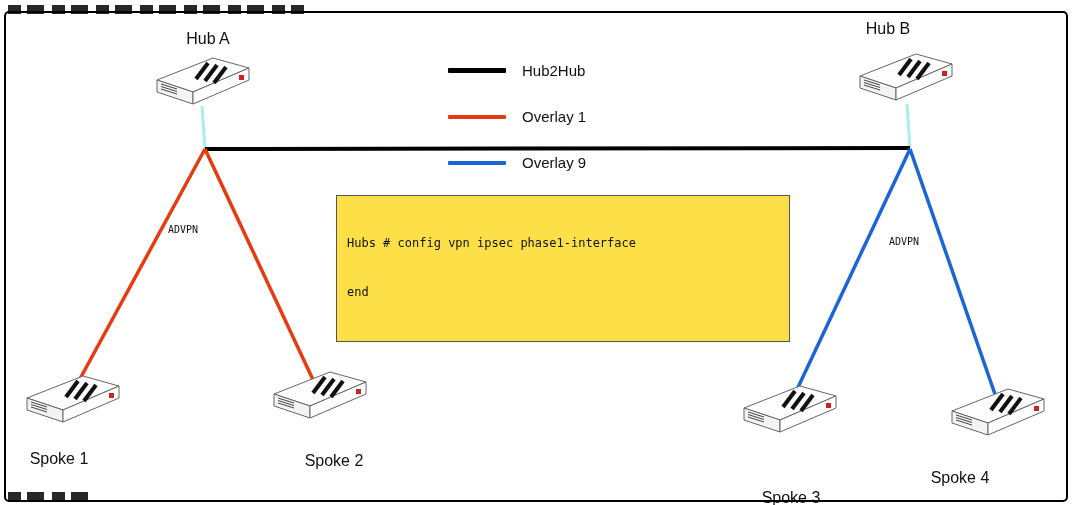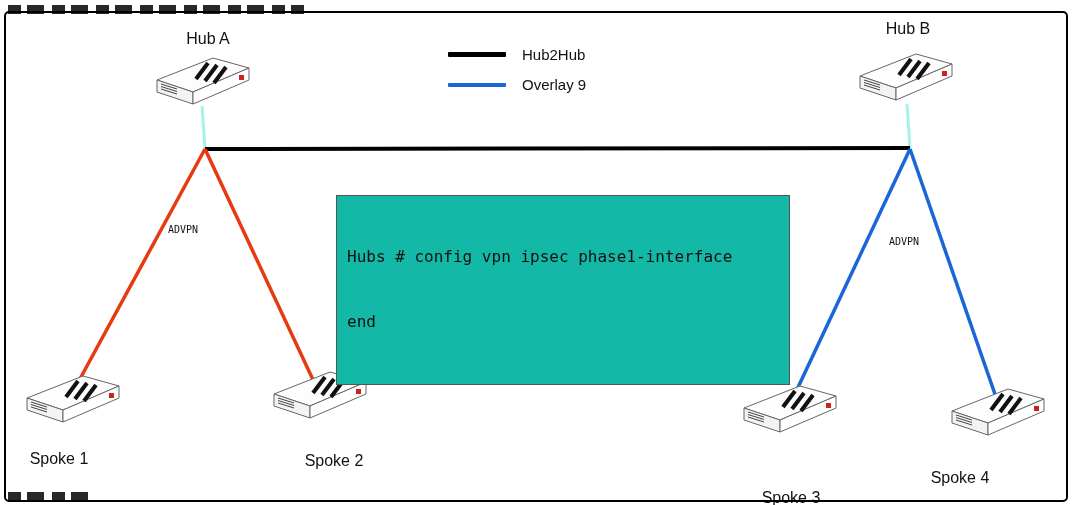--- a/index.html
+++ b/index.html
@@ -50,42 +50,43 @@
     left: 448px;
     top: 46px;
     display: flex;
     flex-direction: column;
     gap: 13px;
   }
   .legend-row {
     display: flex;
     align-items: center;
     gap: 16px;
+    margin-top: 16px;
   }
   .legend-swatch {
     width: 58px;
     border-radius: 1px;
   }
   .legend-swatch.thick { height: 5px; }
   .legend-swatch.thin  { height: 4px; }
   .legend-label {
     font-size: 15px;
     color: #111111;
     white-space: nowrap;
   }
   #code-box {
     position: absolute;
     left: 336px;
     top: 195px;
     width: 432px;
-    background: #14b8a6;
+    background: #fde047;
     border: 1px solid #555555;
     padding: 7px 10px 8px 10px;
     font-family: "DejaVu Sans Mono", monospace;
-    font-size: 16px;
+    font-size: 12px;
     line-height: 1.35;
     color: #111111;
     white-space: pre;
   }
   .artifact {
     position: absolute;
     height: 9px;
     background-image: repeating-linear-gradient(
       90deg,
       #151515 0px, #151515 13px,
@@ -130,33 +131,37 @@
 
     <use href="#router-icon" x="155" y="54"></use>
     <use href="#router-icon" x="858" y="50"></use>
     <use href="#router-icon" x="25" y="372"></use>
     <use href="#router-icon" x="272" y="368"></use>
     <use href="#router-icon" x="742" y="382"></use>
     <use href="#router-icon" x="950" y="385"></use>
   </svg>
 
   <div class="node-label" style="left:208px; top:30px;">Hub A</div>
-  <div class="node-label" style="left:908px; top:20px;">Hub B</div>
+  <div class="node-label" style="left:888px; top:20px;">Hub B</div>
   <div class="node-label" style="left:59px; top:450px;">Spoke 1</div>
   <div class="node-label" style="left:334px; top:452px;">Spoke 2</div>
   <div class="node-label" style="left:791px; top:489px;">Spoke 3</div>
   <div class="node-label" style="left:960px; top:469px;">Spoke 4</div>
 
   <div class="edge-label" style="left:183px; top:224px;">ADVPN</div>
   <div class="edge-label" style="left:904px; top:236px;">ADVPN</div>
 
   <div id="legend">
     <div class="legend-row">
       <div class="legend-swatch thick" style="background-color: rgb(0, 0, 0);"></div>
       <div class="legend-label">Hub2Hub</div>
+    </div>
+    <div class="legend-row">
+      <div class="legend-swatch thin" style="background-color: rgb(230, 59, 17);"></div>
+      <div class="legend-label">Overlay 1</div>
     </div>
     <div class="legend-row">
       <div class="legend-swatch thin" style="background-color: rgb(27, 102, 214);"></div>
       <div class="legend-label">Overlay 9</div>
     </div>
   </div>
 
   <div id="code-box">
     <div>Hubs # config vpn ipsec phase1-interface</div>
     <div>end</div>

